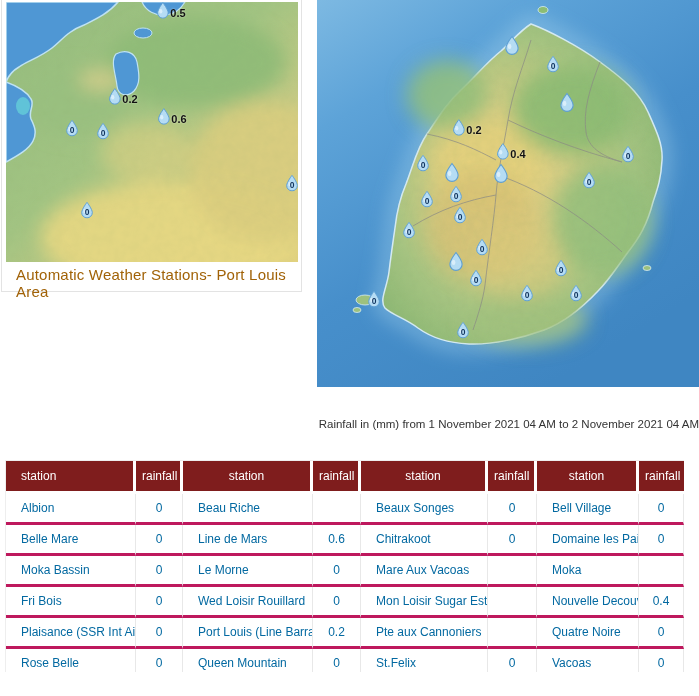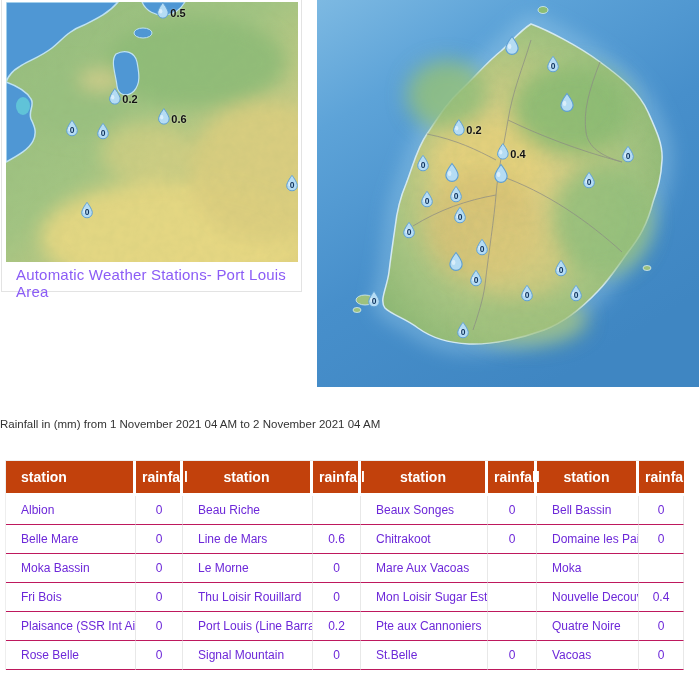--- a/index.html
+++ b/index.html
@@ -3,44 +3,44 @@
 <meta charset="utf-8">
 <style>
   html,body{margin:0;padding:0;background:#ffffff;font-family:"Liberation Sans",sans-serif;}
   .page{position:relative;width:699px;height:672px;background:#fff;overflow:hidden;}
 
   
   .left-panel{position:absolute;left:1px;top:0;width:301px;height:292px;background:#fff;
               border:1px solid #e3e3e3;border-top:none;box-sizing:border-box;}
   .left-map{position:absolute;left:4px;top:2px;width:292px;height:260px;overflow:hidden;}
   .left-map svg.terrain{position:absolute;left:0;top:0;}
-  .left-caption{position:absolute;left:14px;top:266px;width:280px;font-size:15px;color:#8b5cf6;
+  .left-caption{position:absolute;left:14px;top:266px;width:280px;font-size:15px;color:#a16207;
                 letter-spacing:.2px;}
 
   
   .right-map{position:absolute;left:317px;top:0;width:382px;height:387px;overflow:hidden;}
   .right-map svg.terrain{position:absolute;left:0;top:0;}
 
   
   .marker{position:absolute;transform:translate(-50%,-72%);display:flex;align-items:center;pointer-events:auto;}
   .marker .mside{margin-left:1px;font-size:11px;font-weight:bold;color:#111;margin-top:6px;
                  text-shadow:0 0 2px rgba(255,255,255,.6);}
 
   
-  .rain-title{position:absolute;left:0;top:418px;width:699px;text-align:left;font-size:11.5px;color:#333;}
+  .rain-title{position:absolute;left:0;top:418px;width:699px;text-align:right;font-size:11.5px;color:#333;}
 
   
   table.rain{position:absolute;left:5px;top:460px;border-collapse:separate;border-spacing:0;
              table-layout:fixed;width:678px;font-size:12px;}
-  table.rain th{background:#c2410c;color:#fff;font-weight:bold;font-size:14px;
+  table.rain th{background:#7f1d1d;color:#fff;font-weight:normal;font-size:12px;
                 padding:8px 6px;border-right:3px solid #fff;border-bottom:3px solid #fff;text-align:center;}
   table.rain th:first-child{text-align:left;padding-left:15px;}
   table.rain th:last-child{border-right:none;}
-  table.rain td{padding:7px 6px;color:#6d28d9;background:#fff;
-                border-bottom:1px solid #be185d;border-right:1px solid #e8e8e8;
+  table.rain td{padding:7px 6px;color:#0369a1;background:#fff;
+                border-bottom:3px solid #be185d;border-right:1px solid #e8e8e8;
                 overflow:hidden;white-space:nowrap;}
   table.rain td:last-child{border-right:1px solid #e8e8e8;}
   table.rain td.station{text-align:left;padding-left:15px;}
   table.rain td.rain-val{text-align:center;}
   table.rain{border-left:1px solid #eee;border-top:1px solid #eee;}
 </style>
 </head>
 <body>
 
 <div class="page">
@@ -389,21 +389,21 @@
         </tr>
       </thead>
     <tbody id="rain-body">
         <tr>
           <td class="station">Albion</td>
           <td class="rain-val">0</td>
           <td class="station">Beau Riche</td>
           <td class="rain-val"></td>
           <td class="station">Beaux Songes</td>
           <td class="rain-val">0</td>
-          <td class="station">Bell Bassin</td>
+          <td class="station">Bell Village</td>
           <td class="rain-val">0</td>
         </tr>
         <tr>
           <td class="station">Belle Mare</td>
           <td class="rain-val">0</td>
           <td class="station">Line de Mars</td>
           <td class="rain-val">0.6</td>
           <td class="station">Chitrakoot</td>
           <td class="rain-val">0</td>
           <td class="station">Domaine les Pailles</td>
@@ -415,43 +415,43 @@
           <td class="station">Le Morne</td>
           <td class="rain-val">0</td>
           <td class="station">Mare Aux Vacoas</td>
           <td class="rain-val"></td>
           <td class="station">Moka</td>
           <td class="rain-val"></td>
         </tr>
         <tr>
           <td class="station">Fri Bois</td>
           <td class="rain-val">0</td>
-          <td class="station">Thu Loisir Rouillard</td>
+          <td class="station">Wed Loisir Rouillard</td>
           <td class="rain-val">0</td>
           <td class="station">Mon Loisir Sugar Estate</td>
           <td class="rain-val"></td>
           <td class="station">Nouvelle Decouverte</td>
           <td class="rain-val">0.4</td>
         </tr>
         <tr>
           <td class="station">Plaisance (SSR Int Airport)</td>
           <td class="rain-val">0</td>
           <td class="station">Port Louis (Line Barracks)</td>
           <td class="rain-val">0.2</td>
           <td class="station">Pte aux Cannoniers</td>
           <td class="rain-val"></td>
           <td class="station">Quatre Noire</td>
           <td class="rain-val">0</td>
         </tr>
         <tr>
           <td class="station">Rose Belle</td>
           <td class="rain-val">0</td>
-          <td class="station">Signal Mountain</td>
-          <td class="rain-val">0</td>
-          <td class="station">St.Belle</td>
+          <td class="station">Queen Mountain</td>
+          <td class="rain-val">0</td>
+          <td class="station">St.Felix</td>
           <td class="rain-val">0</td>
           <td class="station">Vacoas</td>
           <td class="rain-val">0</td>
         </tr>
       </tbody>
   </table>
 
 </div>
 
 </body></html>

